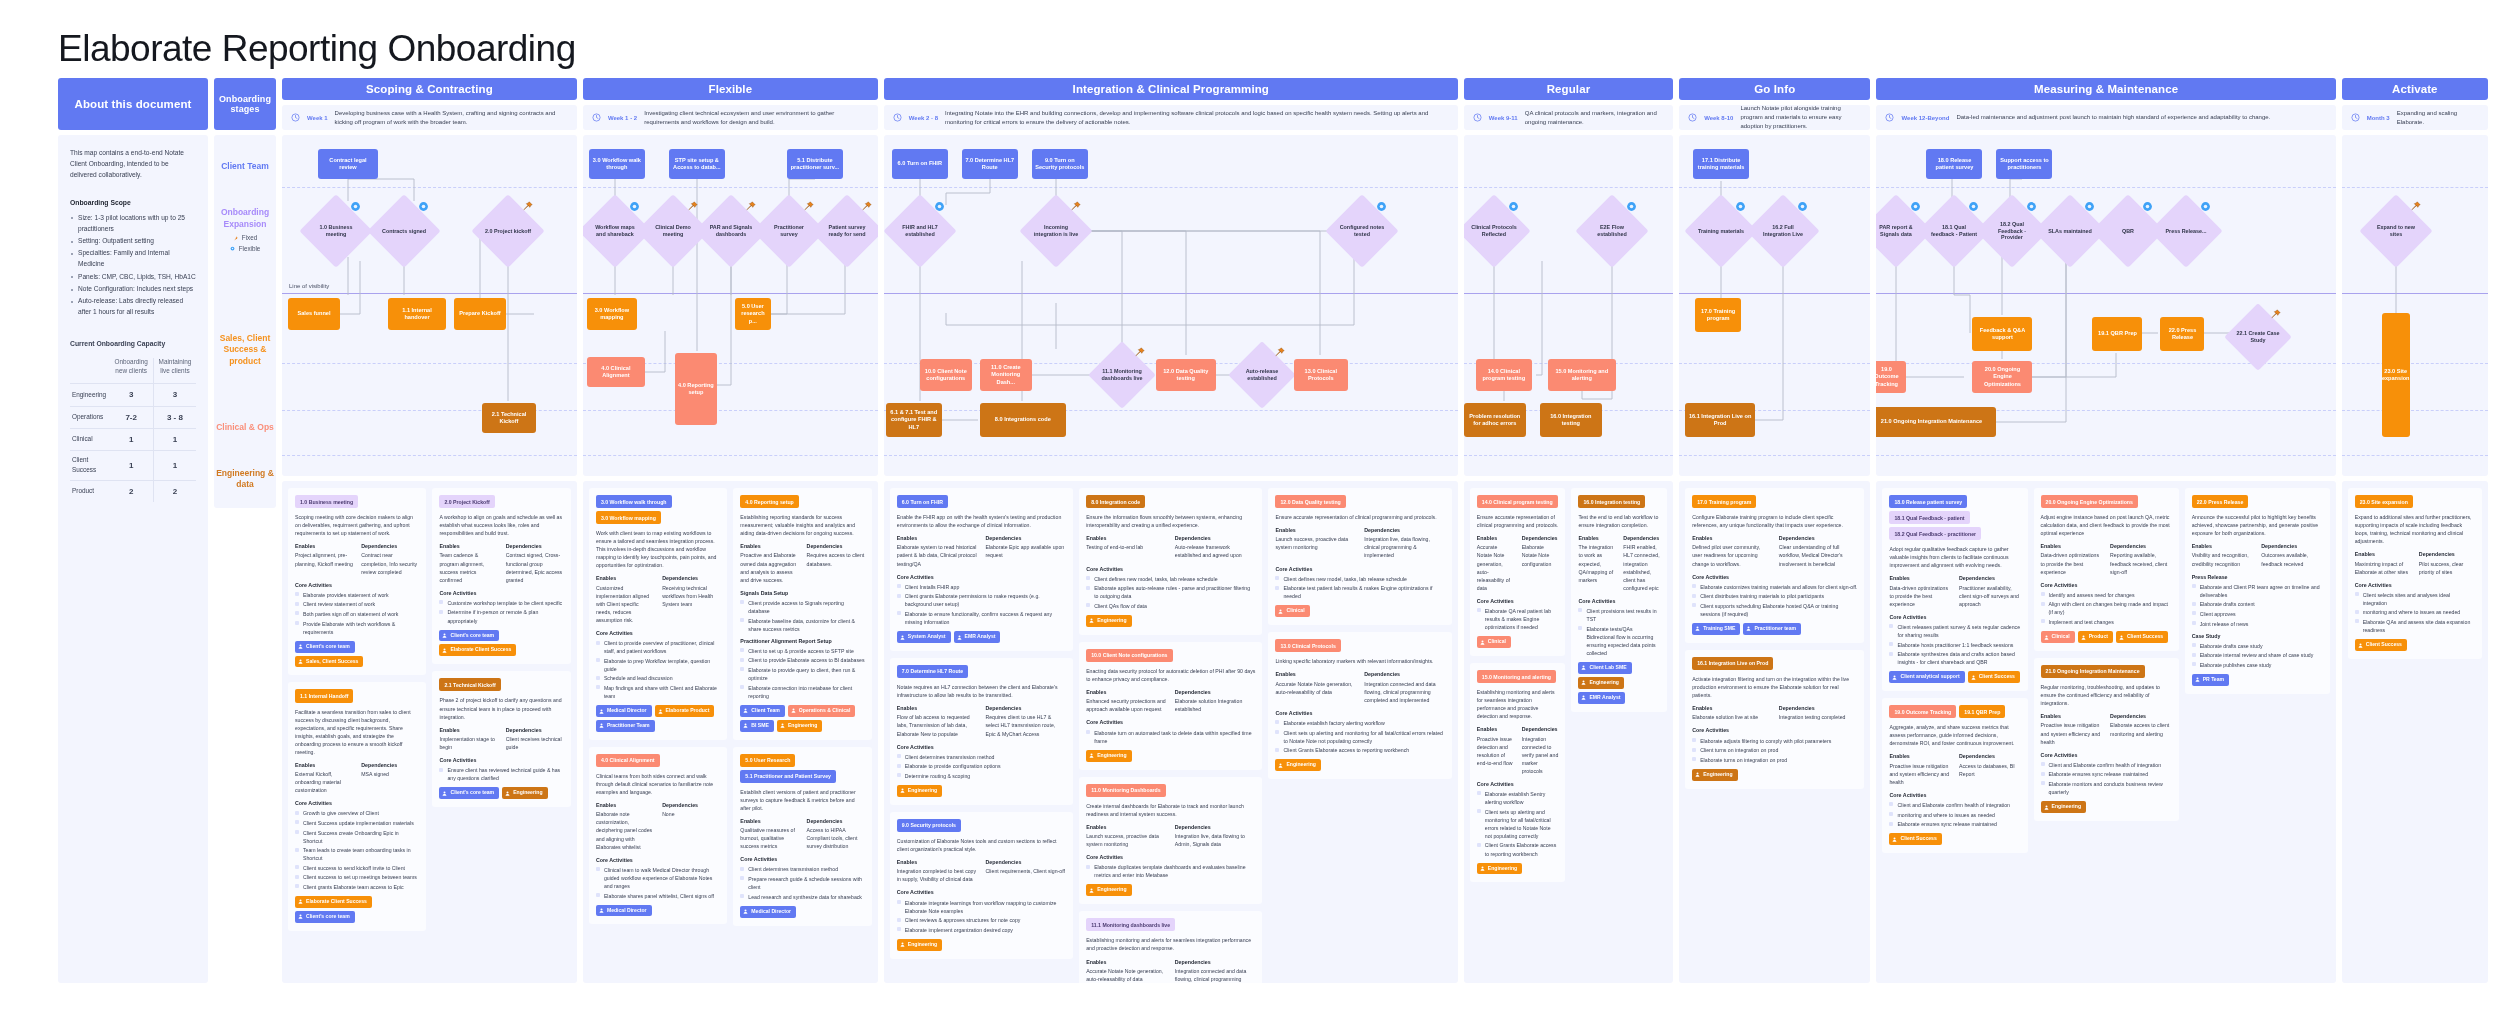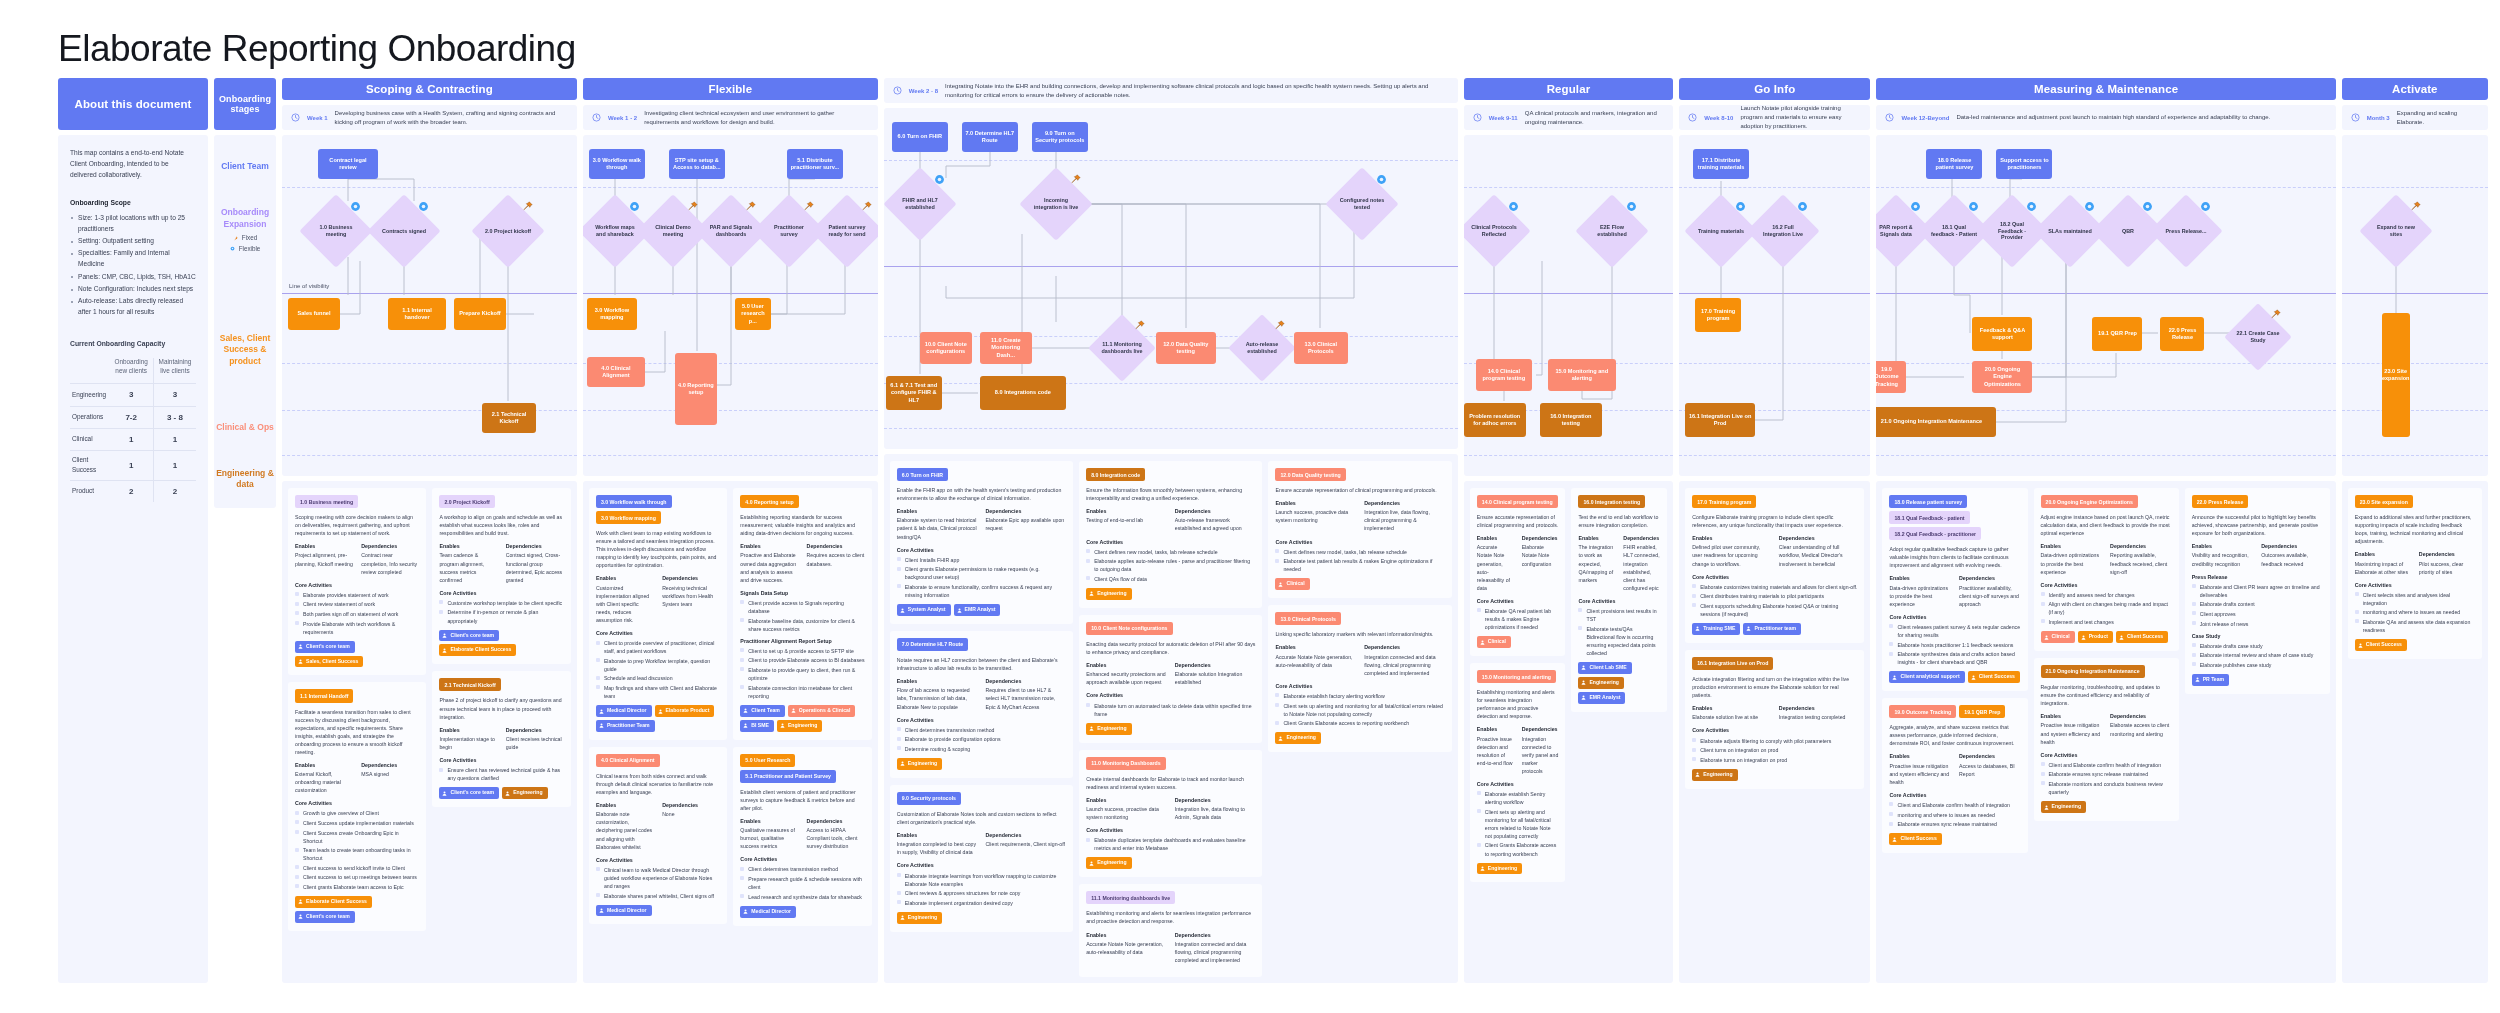--- a/index.html
+++ b/index.html
@@ -655,20 +655,21 @@
                 <span class="owner blue"><svg class="pic" viewBox="0 0 16 16">
                     <circle cx="8" cy="5" r="3.2" fill="#fff"></circle>
                     <path d="M2 15c0-3.3 2.7-5.4 6-5.4s6 2.1 6 5.4z" fill="#fff"></path>
                   </svg>Medical Director</span>
               </div>
             </div>
           </div>
         </div>
       </div>
       <div class="col stage" style="flex: 510 0 0px;">
+        <div class="col-head">Integration &amp; Clinical Programming</div>
         <div class="week-bar">
           <svg class="clock" width="9" height="9" viewBox="0 0 16 16">
             <circle cx="8" cy="8" r="6.4" fill="none" stroke="#6179f2" stroke-width="1.3"></circle>
             <path d="M8 4.4V8l2.6 1.6" fill="none" stroke="#6179f2" stroke-width="1.3" stroke-linecap="round"></path>
           </svg>
           <div class="week-num">Week 2 - 8</div>
           <div class="week-desc">Integrating Notate into the EHR and building connections, develop and implementing software clinical protocols and logic based on specific health system needs. Setting up alerts and monitoring for critical errors to ensure the delivery of actionable notes.</div>
         </div>
         <div class="flow">
           <div class="lane-div" style="top: 52px;"></div>

